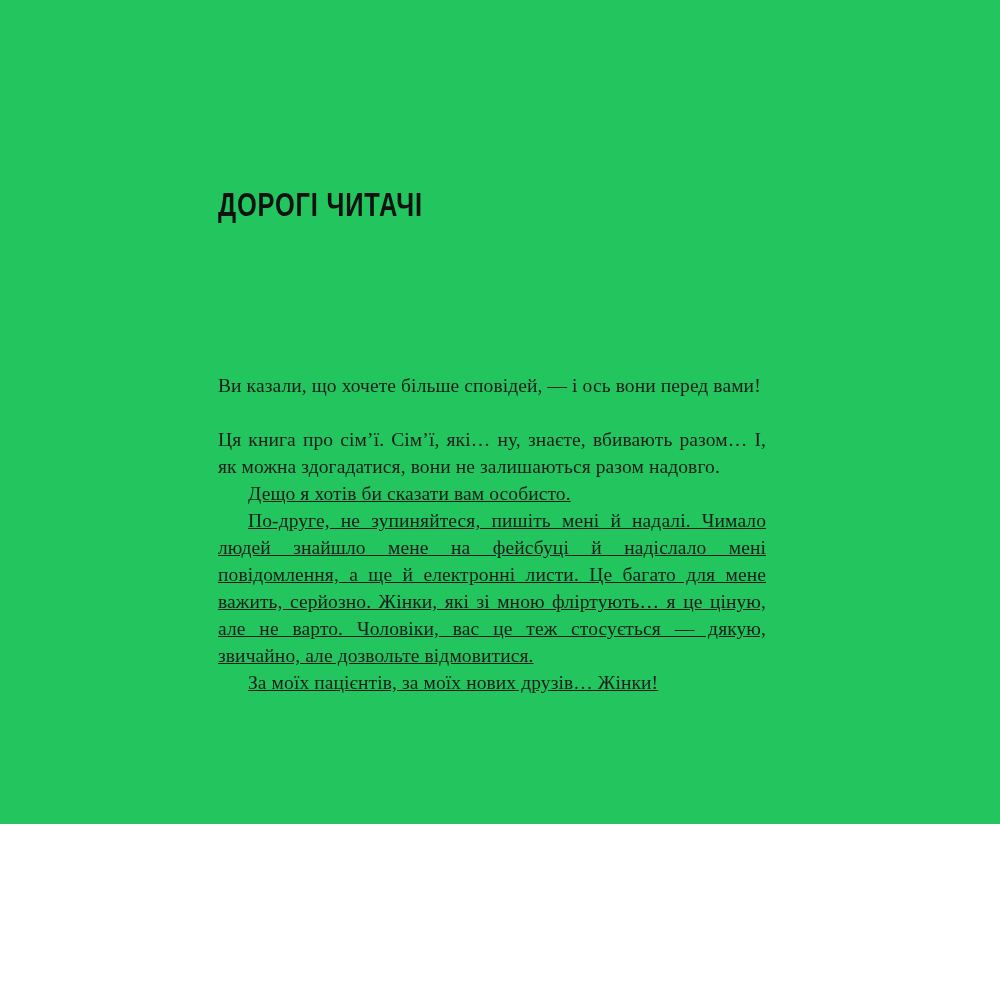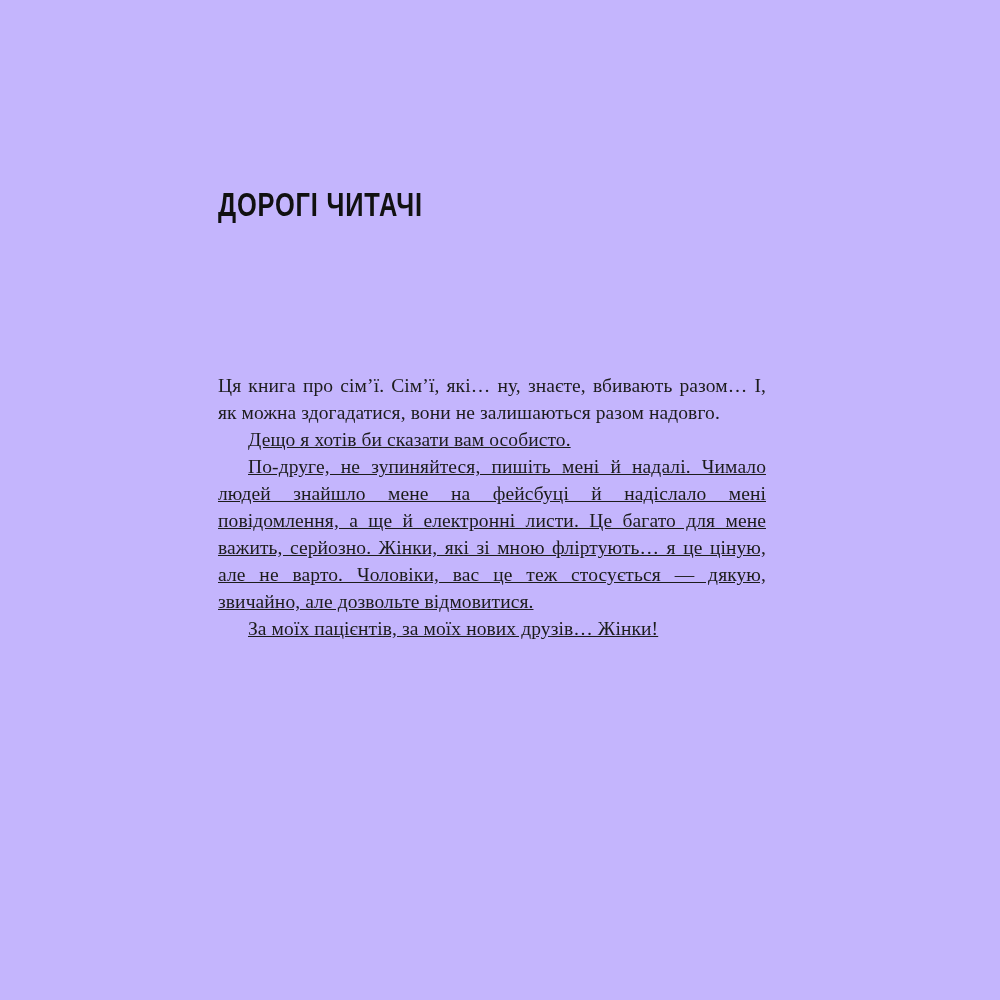--- a/index.html
+++ b/index.html
@@ -3,22 +3,22 @@
 <meta charset="utf-8">
 <style>
   html, body {
     margin: 0;
     padding: 0;
     background: #ffffff;
   }
   .page {
     position: relative;
     width: 1000px;
-    height: 1000px;
-    background: #c4b5fd;
+    height: 824px;
+    background: #22c55e;
     overflow: hidden;
     font-family: "Liberation Serif", serif;
   }
   .text-block {
     position: absolute;
     left: 218px;
     top: 188px;
     width: 548px;
   }
   .heading {
@@ -52,19 +52,20 @@
     text-decoration: underline;
   }
 </style>
 </head>
 <body>
 
 <div class="page">
   <div class="text-block">
     <h1 class="heading">ДОРОГІ ЧИТАЧІ</h1>
     <div class="body-text" id="paragraphs">
+        <p class="">Ви казали, що хочете більше сповідей, — і ось вони перед вами!</p>
         <p class="space-before">Ця книга про сім’ї. Сім’ї, які… ну, знаєте, вбивають разом… І, як можна здогадатися, вони не залишаються разом надовго.</p>
         <p class="indent ">Дещо я хотів би сказати вам особисто.</p>
         <p class="indent ">По-друге, не зупиняйтеся, пишіть мені й надалі. Чимало людей знайшло мене на фейсбуці й надіслало мені повідомлення, а ще й електронні листи. Це багато для мене важить, серйозно. Жінки, які зі мною фліртують… я це ціную, але не варто. Чоловіки, вас це теж стосується — дякую, звичайно, але дозвольте відмовитися.</p>
         <p class="indent ">За моїх пацієнтів, за моїх нових друзів… Жінки!</p>
       </div>
   </div>
 </div>
 
 </body></html>

